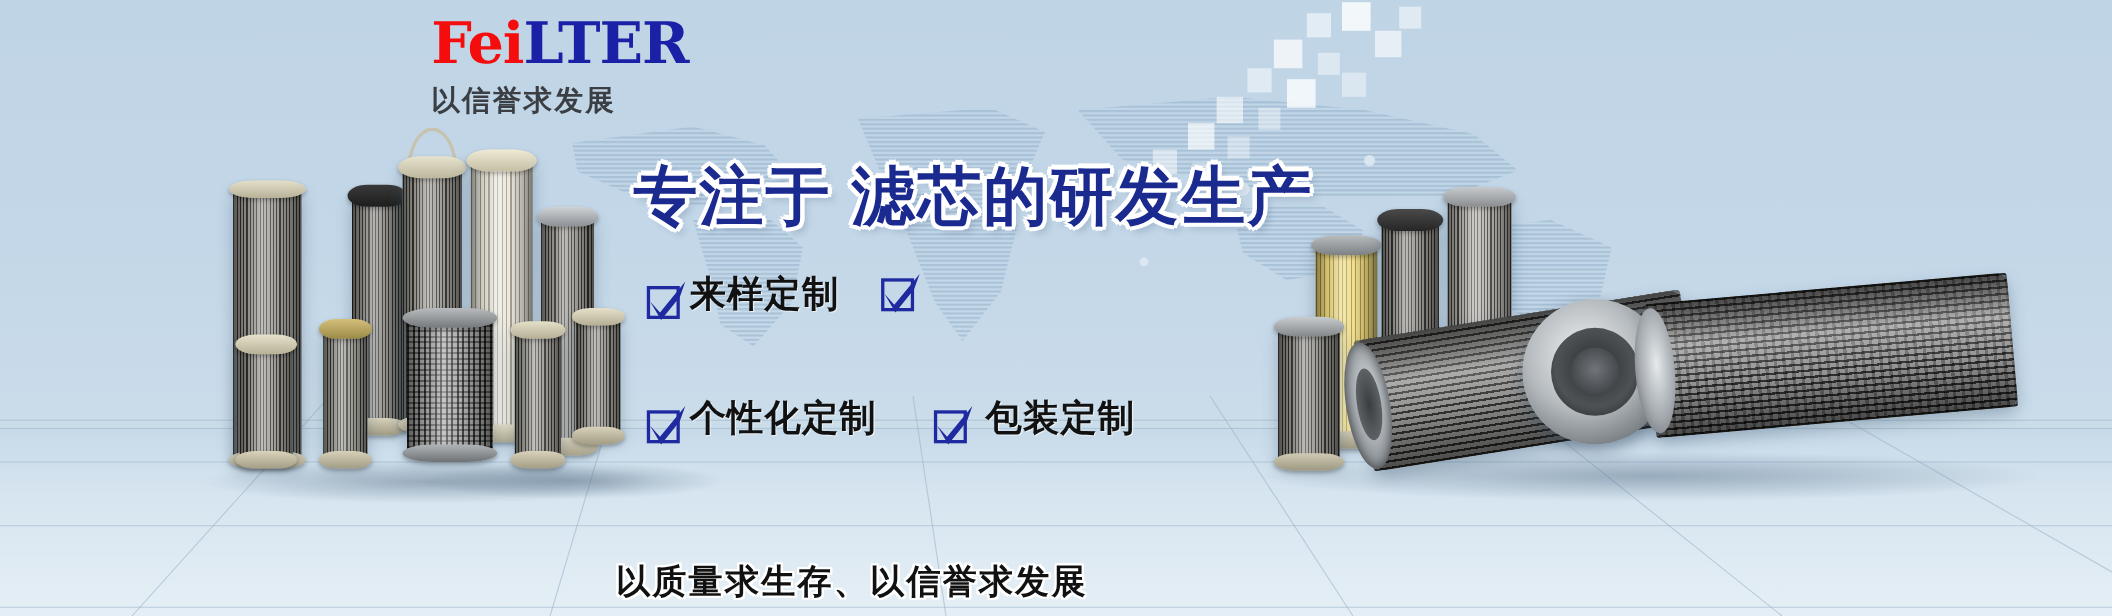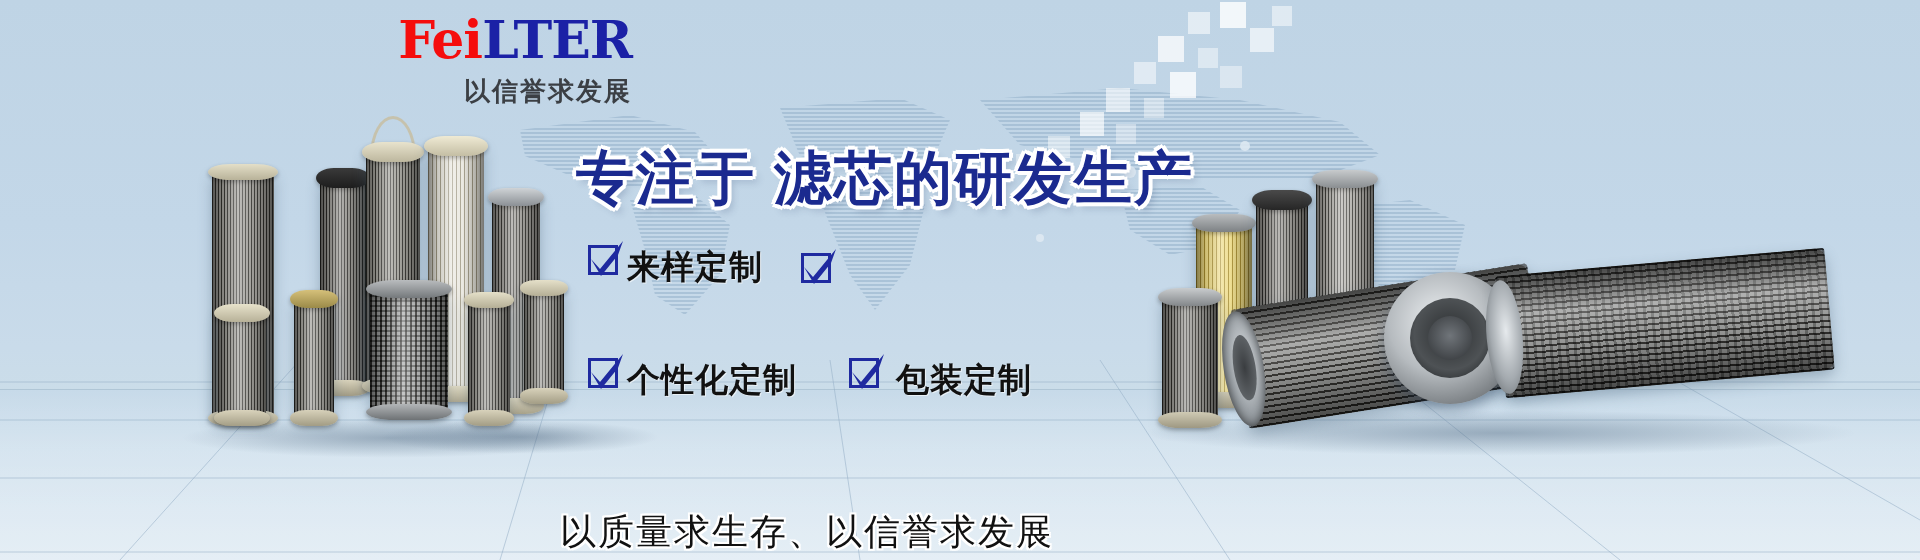--- a/index.html
+++ b/index.html
@@ -36,21 +36,21 @@
   .worldmap{
     position:absolute; left:480px; top:60px; width:1060px; height:300px;
     opacity:.45; pointer-events:none;
   }
 
   
   .mosaic{ position:absolute; right:640px; top:0; width:360px; height:180px; }
   .mosaic i{ position:absolute; display:block; background:rgba(255,255,255,.55); }
 
   
-  .logo{ position:absolute; left:392px; top:12px; text-align:right; width:240px; }
+  .logo{ position:absolute; left:392px; top:12px; text-align:left; width:240px; }
   .logo-en{
     font-family:"DejaVu Serif","Liberation Serif",serif;
     font-weight:700; font-size:52px; line-height:56px; letter-spacing:-1px;
     white-space:nowrap;
   }
   .logo-en .a{ color:#f50d0d; }
   .logo-en .b{ color:#1b21a6; }
   .logo-cn{
     font-family:"DejaVu Sans","Liberation Sans",sans-serif;
     font-weight:700; font-size:26px; letter-spacing:2px;
@@ -68,37 +68,37 @@
       -3px  3px 0 #fff,  0  3px 0 #fff,  3px  3px 0 #fff,
       -4px 0 0 #fff, 4px 0 0 #fff, 0 -4px 0 #fff, 0 4px 0 #fff,
       5px 6px 7px rgba(60,80,120,.25);
   }
   .headline .gap{ display:inline-block; width:18px; }
 
   
   .features{ position:absolute; left:588px; top:245px; }
   .frow{ display:flex; align-items:center; white-space:nowrap; }
   .frow + .frow{ margin-top:68px; }
-  .fitem{ display:flex; align-items:flex-start; }
+  .fitem{ display:flex; align-items:flex-end; }
   .fitem + .fitem{ margin-left:38px; }
   .chk{
     position:relative; width:30px; height:30px; flex:0 0 auto;
     border:3px solid #1f2aa0; margin-right:9px;
   }
   .chk svg{ position:absolute; left:-6px; top:-9px; width:44px; height:40px; overflow:visible; }
   .flabel{
     font-size:33px; font-weight:700; letter-spacing:1px;
     color:#111;
     text-shadow: 1px 1px 0 rgba(255,255,255,.6);
   }
 
   
   .tagline{
     position:absolute; left:560px; top:508px;
-    font-size:36px; font-weight:400; letter-spacing:2px;
+    font-size:31px; font-weight:700; letter-spacing:2px;
     color:#111; white-space:nowrap;
     text-shadow:
       -2px -2px 0 #fff, 0 -2px 0 #fff, 2px -2px 0 #fff,
       -2px  0   0 #fff, 2px 0 0 #fff,
       -2px  2px 0 #fff, 0 2px 0 #fff, 2px 2px 0 #fff;
   }
 
   
   .filters{ position:absolute; inset:0; pointer-events:none; }
   .cart{ position:absolute; }

